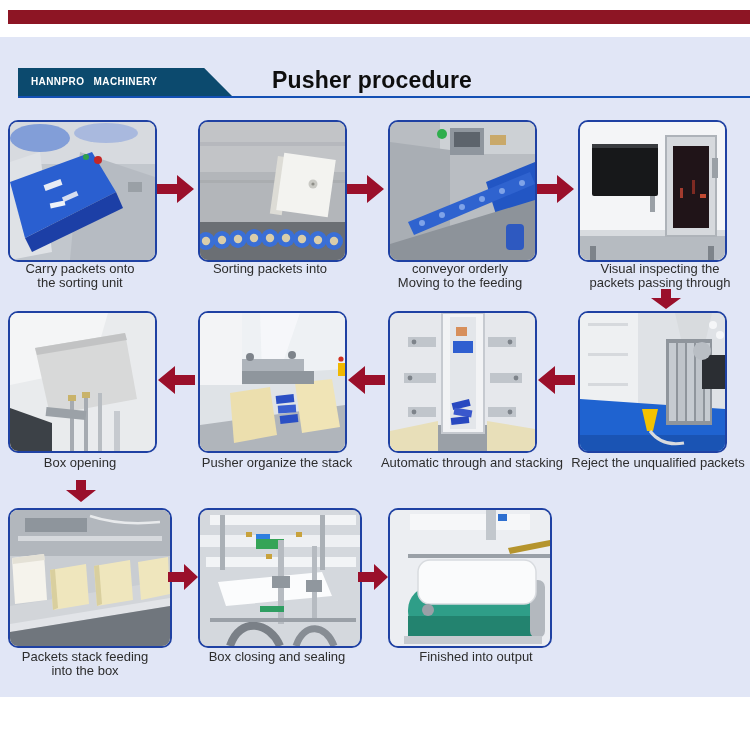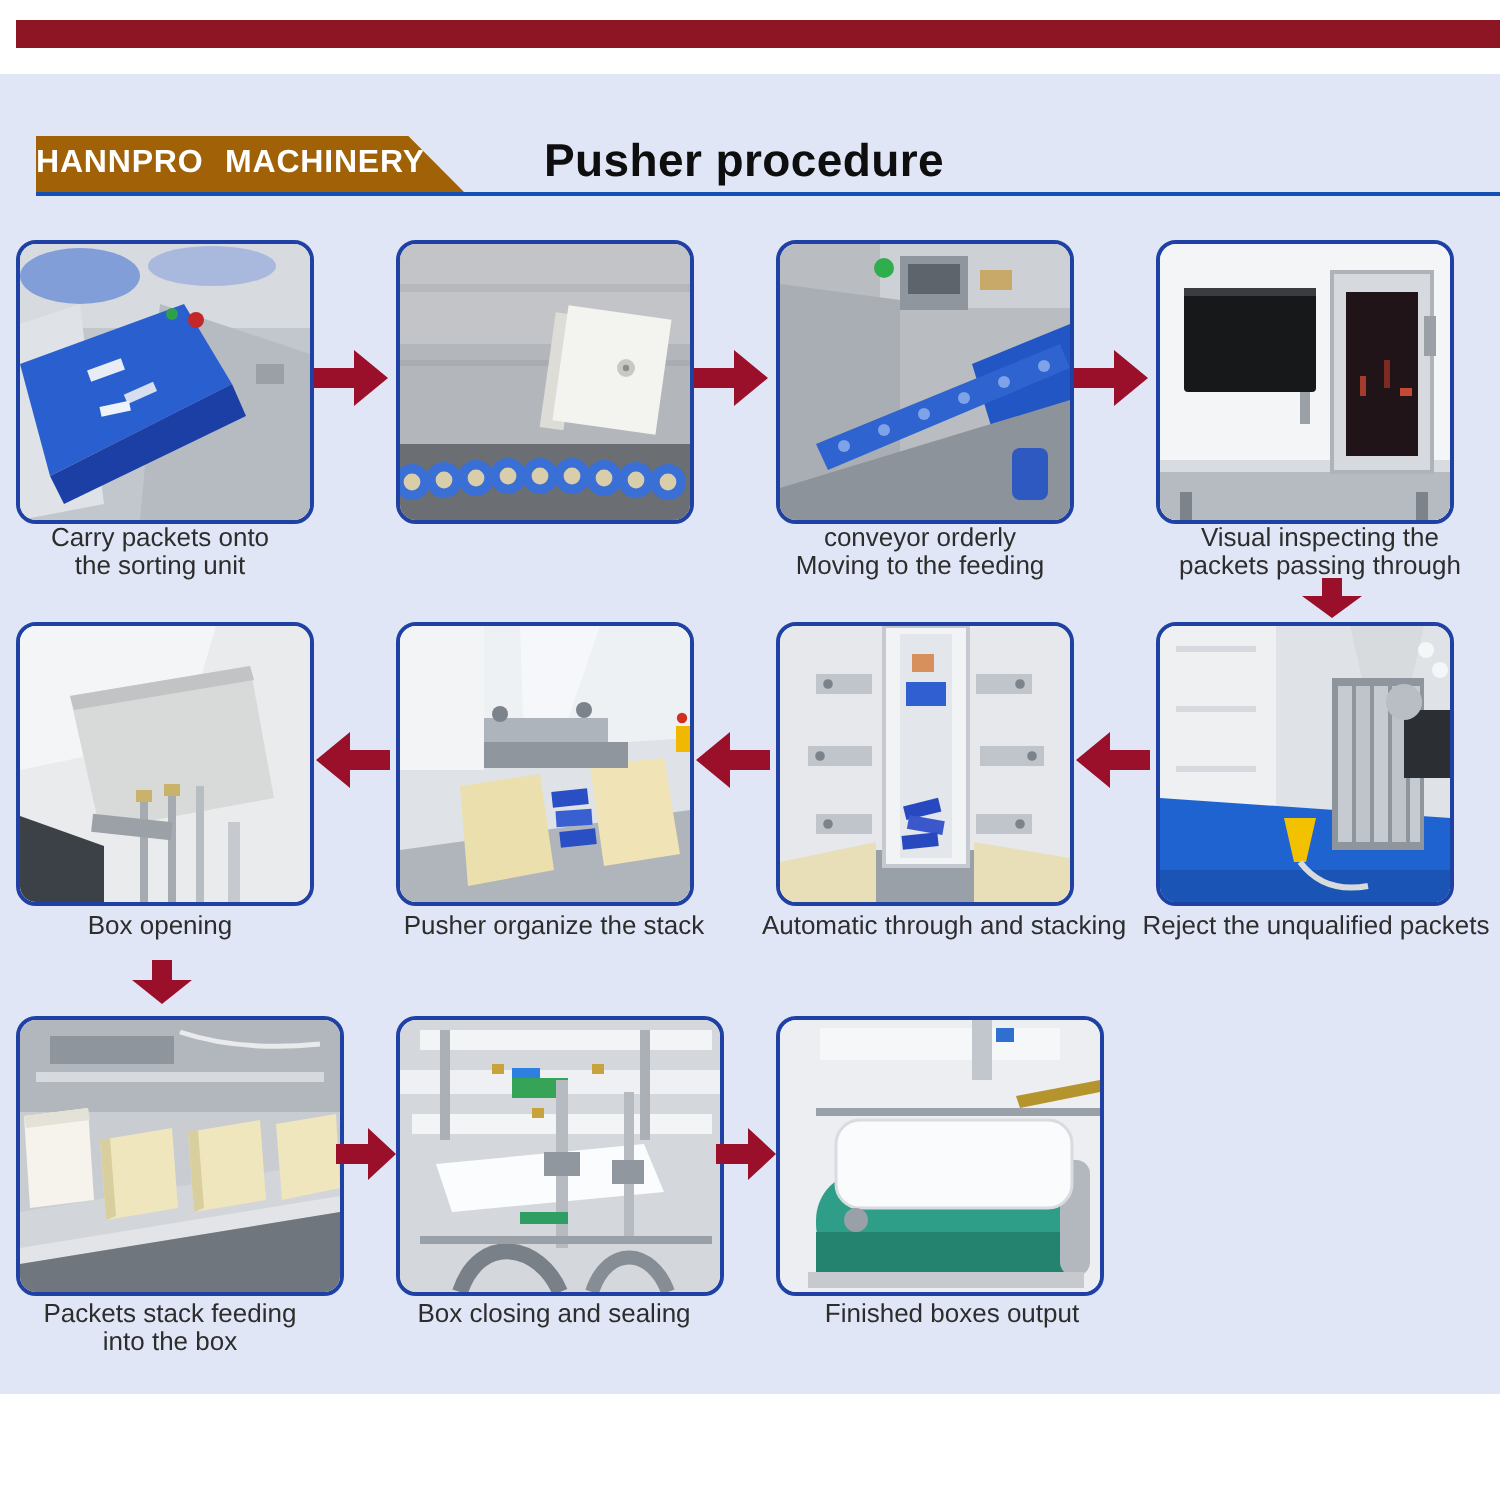--- a/index.html
+++ b/index.html
@@ -5,24 +5,24 @@
   html,body{margin:0;padding:0;}
   body{
     width:750px;height:750px;position:relative;overflow:hidden;
     background:#ffffff;
     font-family:"Liberation Sans","DejaVu Sans",sans-serif;
   }
   .panel{position:absolute;left:0;top:37px;width:750px;height:660px;background:#e1e6f6;}
   .accent-bar{position:absolute;left:8px;top:10px;width:742px;height:14px;background:#8d1524;}
   .brand-banner{
     position:absolute;left:18px;top:68px;width:214px;height:28px;
-    background:#a16207;color:#ffffff;
+    background:#0c4a6e;color:#ffffff;
     clip-path:polygon(0 0,87% 0,100% 100%,0 100%);
-    font-size:16px;font-weight:bold;line-height:28px;
-    padding-left:0;box-sizing:border-box;
+    font-size:10px;font-weight:bold;line-height:28px;
+    padding-left:13px;box-sizing:border-box;
     letter-spacing:0.4px;word-spacing:6px;white-space:nowrap;
   }
   .header-rule{position:absolute;left:18px;top:96px;width:732px;height:2px;background:#1450b4;}
   .page-title{
     position:absolute;left:272px;top:66px;
     font-size:23px;font-weight:bold;color:#0e0e0e;line-height:28px;letter-spacing:0.2px;
   }
   .photo{
     position:absolute;border:2px solid #1f41a3;border-radius:10px;
     overflow:hidden;background:#cfd3d8;box-sizing:content-box;
@@ -156,20 +156,21 @@
   <svg width="38" height="28" viewBox="0 0 38 28">
       <polygon points="0,9 20,9 20,0 37,14 20,28 20,19 0,19"></polygon>
     </svg>
 </div>
 
 <div class="caption" style="left:-20px;top:262px">
   <div>Carry packets onto</div>
   <div>the sorting unit</div>
 </div>
 <div class="caption" style="left:170px;top:262px">
+  <div>Sorting packets into</div>
 </div>
 <div class="caption" style="left:360px;top:262px">
   <div>conveyor orderly</div>
   <div>Moving to the feeding</div>
 </div>
 <div class="caption" style="left:560px;top:262px">
   <div>Visual inspecting the</div>
   <div>packets passing through</div>
 </div>
 
@@ -380,14 +381,14 @@
 </div>
 
 <div class="caption" style="left:-15px;top:650px">
   <div>Packets stack feeding</div>
   <div>into the box</div>
 </div>
 <div class="caption" style="left:177px;top:650px">
   <div>Box closing and sealing</div>
 </div>
 <div class="caption" style="left:376px;top:650px">
-  <div>Finished boxes output</div>
+  <div>Finished into output</div>
 </div>
 
 </body></html>

